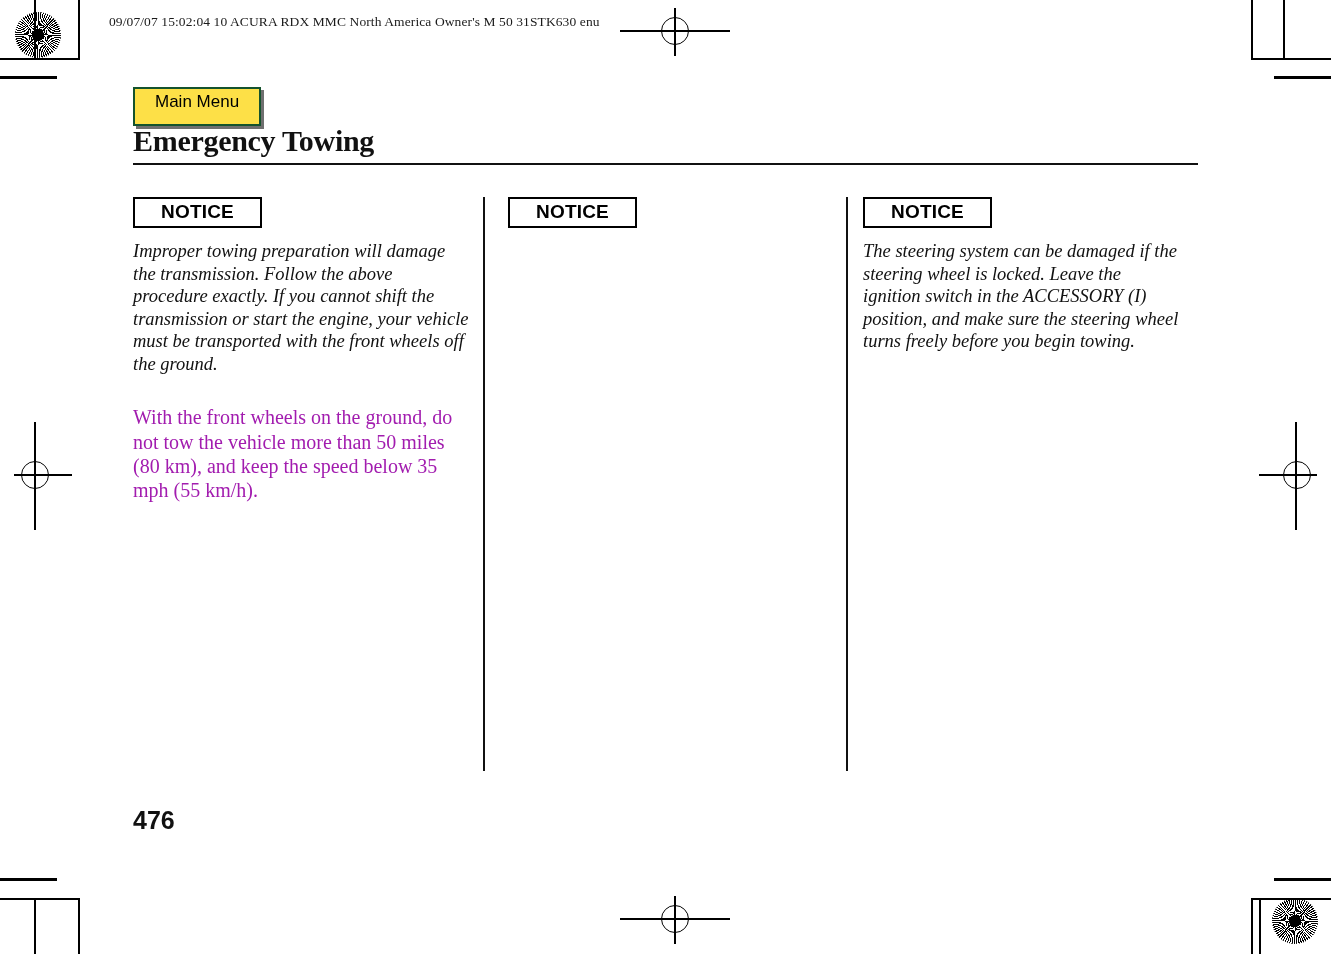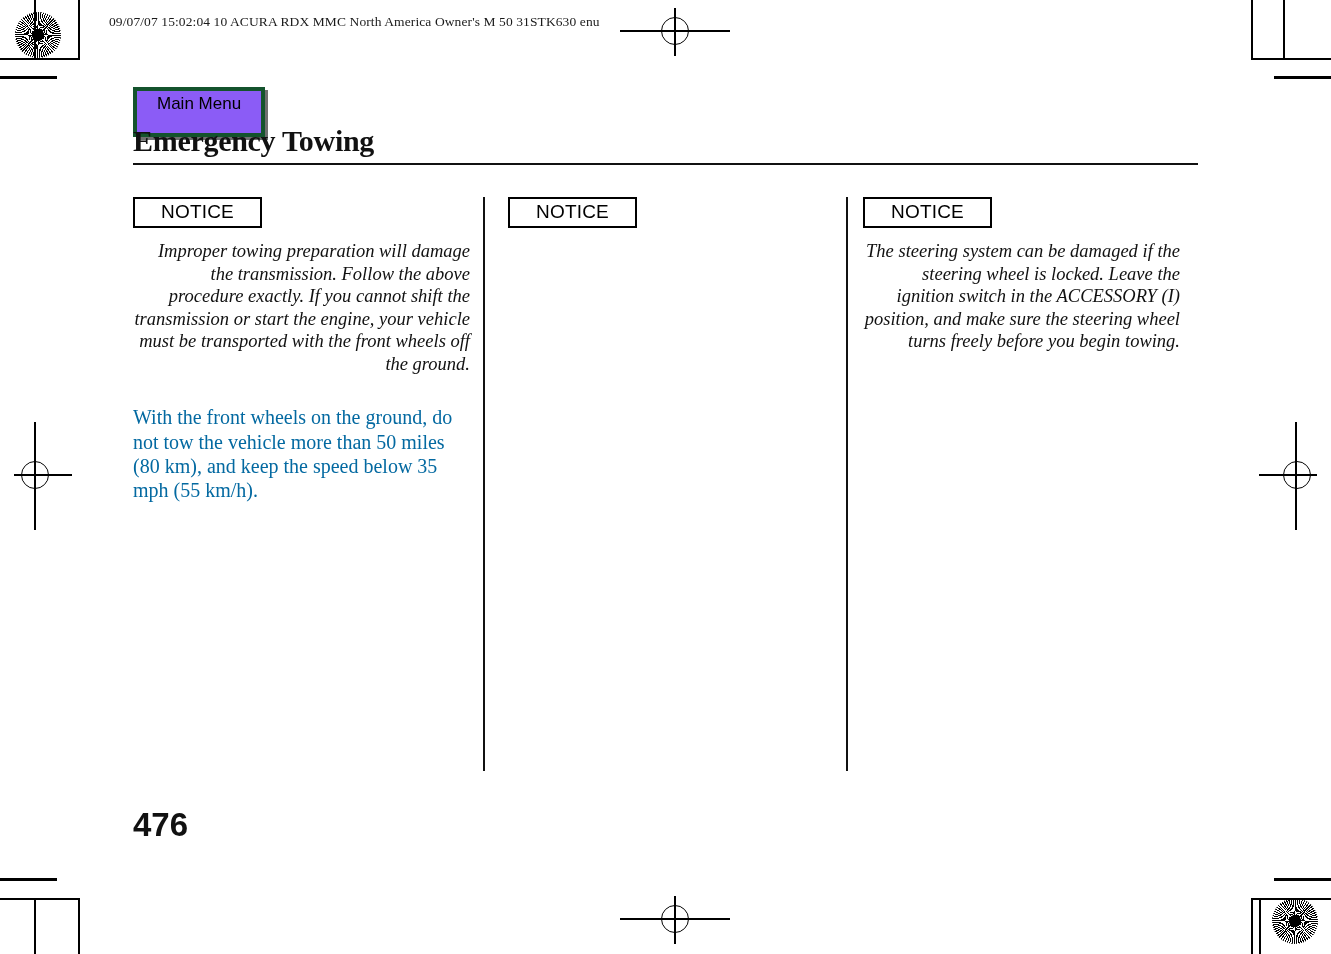--- a/index.html
+++ b/index.html
@@ -56,23 +56,23 @@
     position: absolute;
     left: 133px;
     top: 87px;
     display: flex;
     gap: 15px;
   }
   .nav-btn {
     font-family: "Liberation Sans", sans-serif;
     font-size: 17px;
     color: #000;
-    background: #8b5cf6;
-    border: 4px solid #14532d;
-    padding: 3px 20px 19px 20px;
+    background: #fde047;
+    border: 2px solid #14532d;
+    padding: 3px 20px 12px 20px;
     text-align: center;
     box-shadow: 3px 3px 0 #6f6f6f;
     cursor: pointer;
     line-height: 1.15;
     white-space: nowrap;
   }
 
   
   .page-title {
     position: absolute;
@@ -117,52 +117,51 @@
     top: 197px;
     height: 574px;
   }
 
   .notice-badge {
     display: inline-block;
     border: 2px solid #000000;
     background: #ffffff;
     padding: 2px 26px 3px 26px;
     font-family: "Liberation Sans", sans-serif;
-    font-weight: normal;
+    font-weight: bold;
     font-size: 19px;
     letter-spacing: 0.2px;
     color: #000;
     margin-bottom: 12px;
   }
 
   .notice-text {
     font-family: "Liberation Serif", serif;
     font-style: italic;
     font-size: 18.5px;
     line-height: 1.22;
     color: #111;
     margin: 0;
-    text-align: right;
   }
   .body-text {
     font-family: "Liberation Serif", serif;
     font-size: 20px;
     line-height: 1.21;
-    color: #0369a1;
+    color: #a21caf;
     margin: 30px 0 0 0;
   }
 
   
   .page-number {
     position: absolute;
     left: 133px;
     top: 806px;
     font-family: "Liberation Sans", sans-serif;
     font-weight: bold;
-    font-size: 33px;
+    font-size: 25px;
     color: #111;
   }
 </style>
 </head>
 <body>
 
 <div class="reg-star" style="left:15px; top:12px;"></div>
 <div class="crop-line" style="left:78px; top:0px; width:2px; height:60px;"></div>
 <div class="crop-line" style="left:0px; top:58px; width:80px; height:2px;"></div>
 <div class="crop-line" style="left:44px; top:0px; width:2px; height:0px;"></div>

